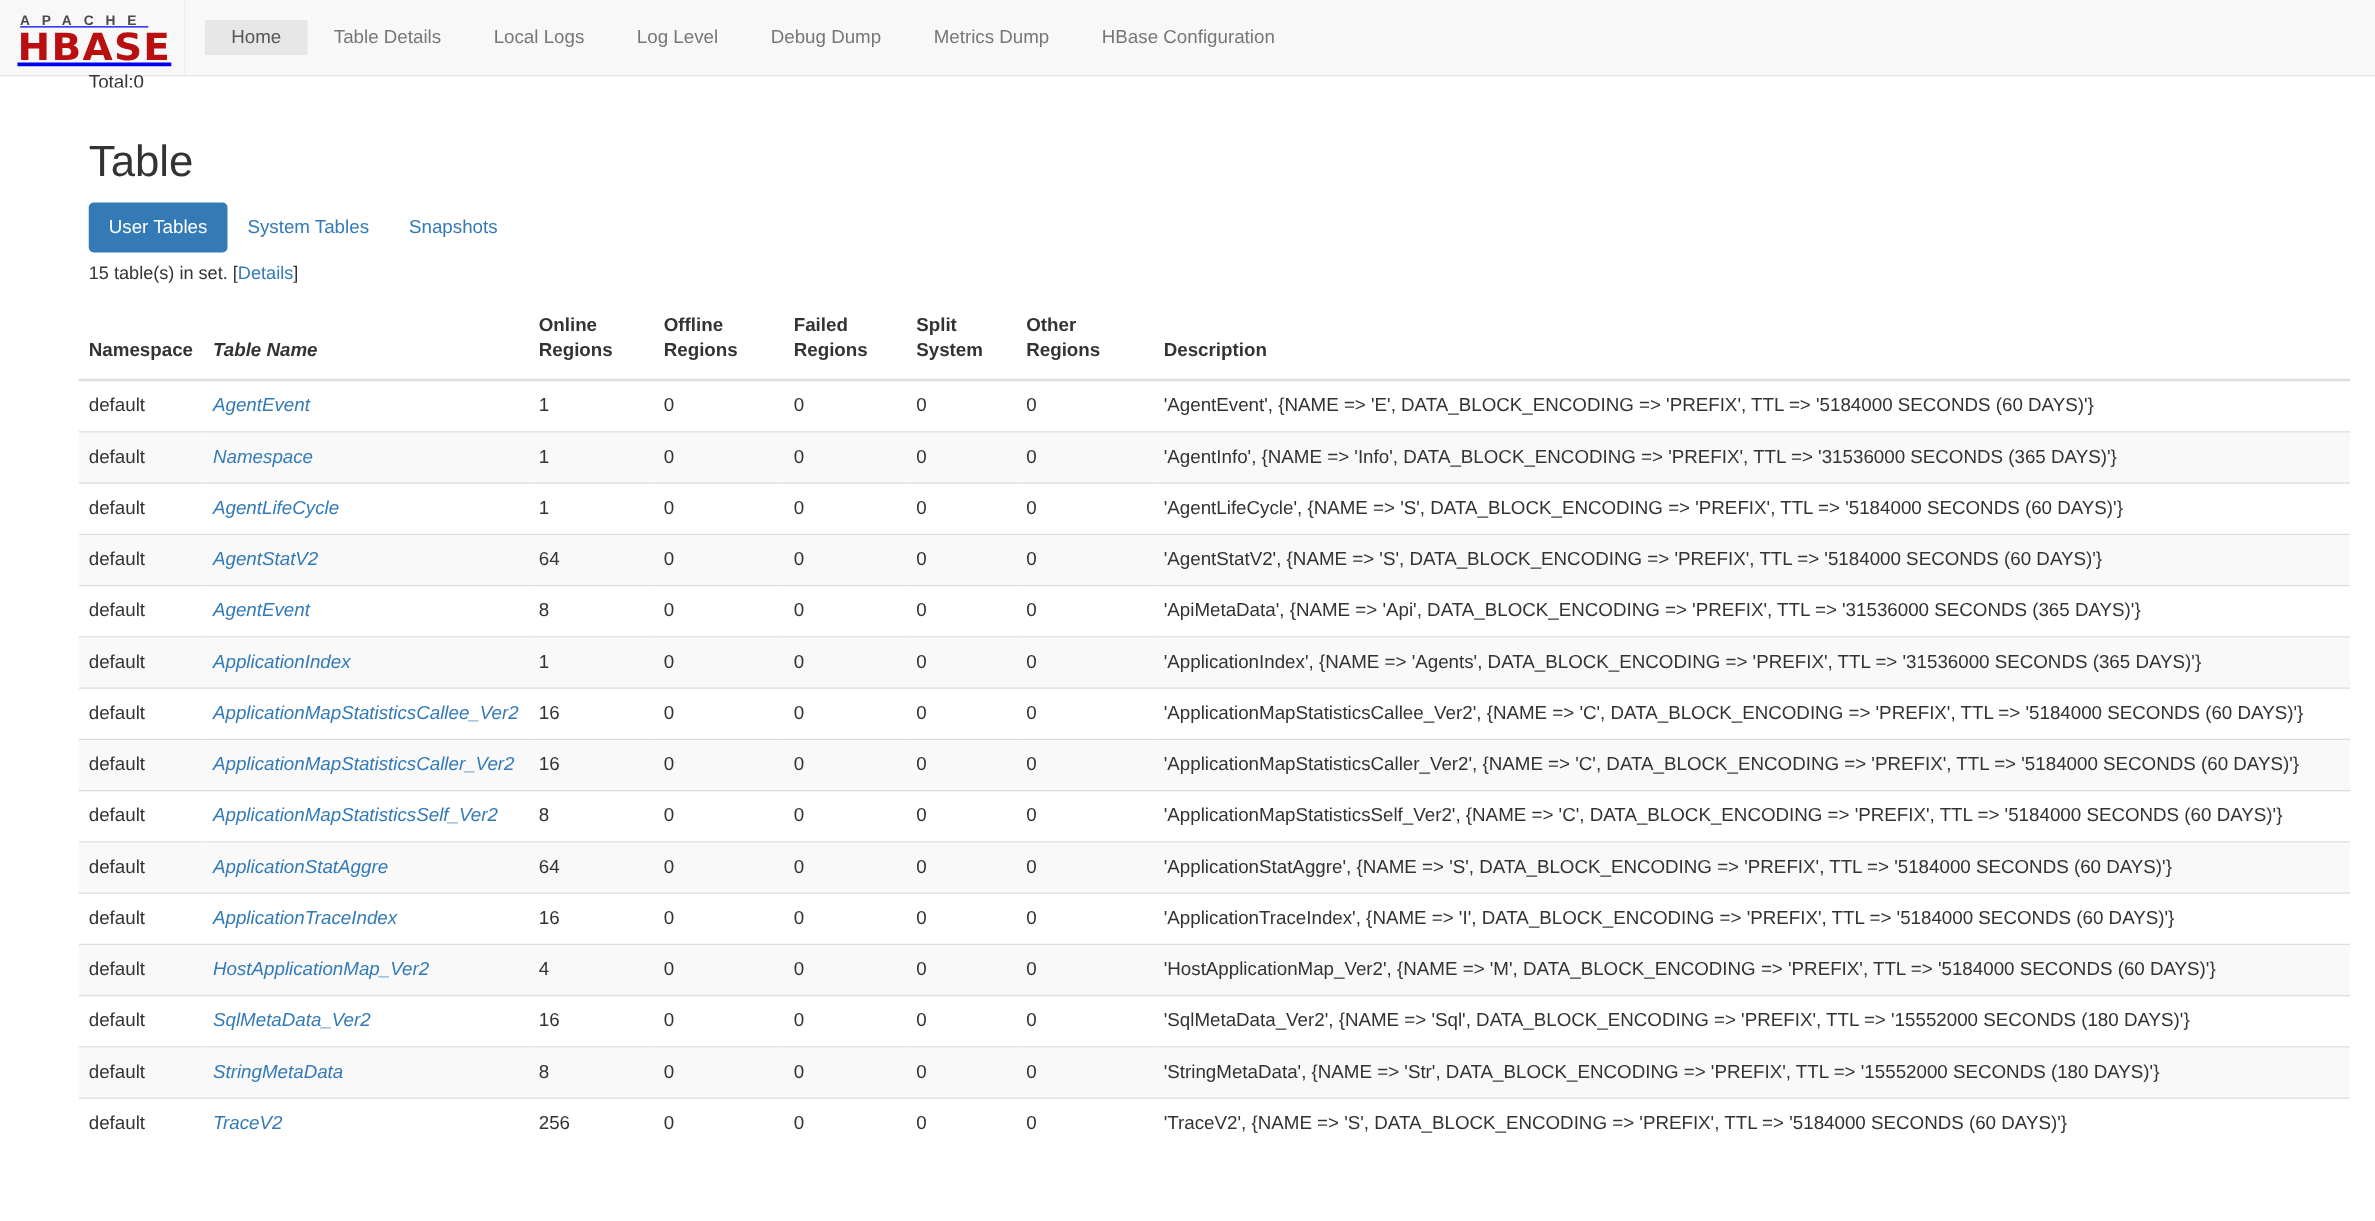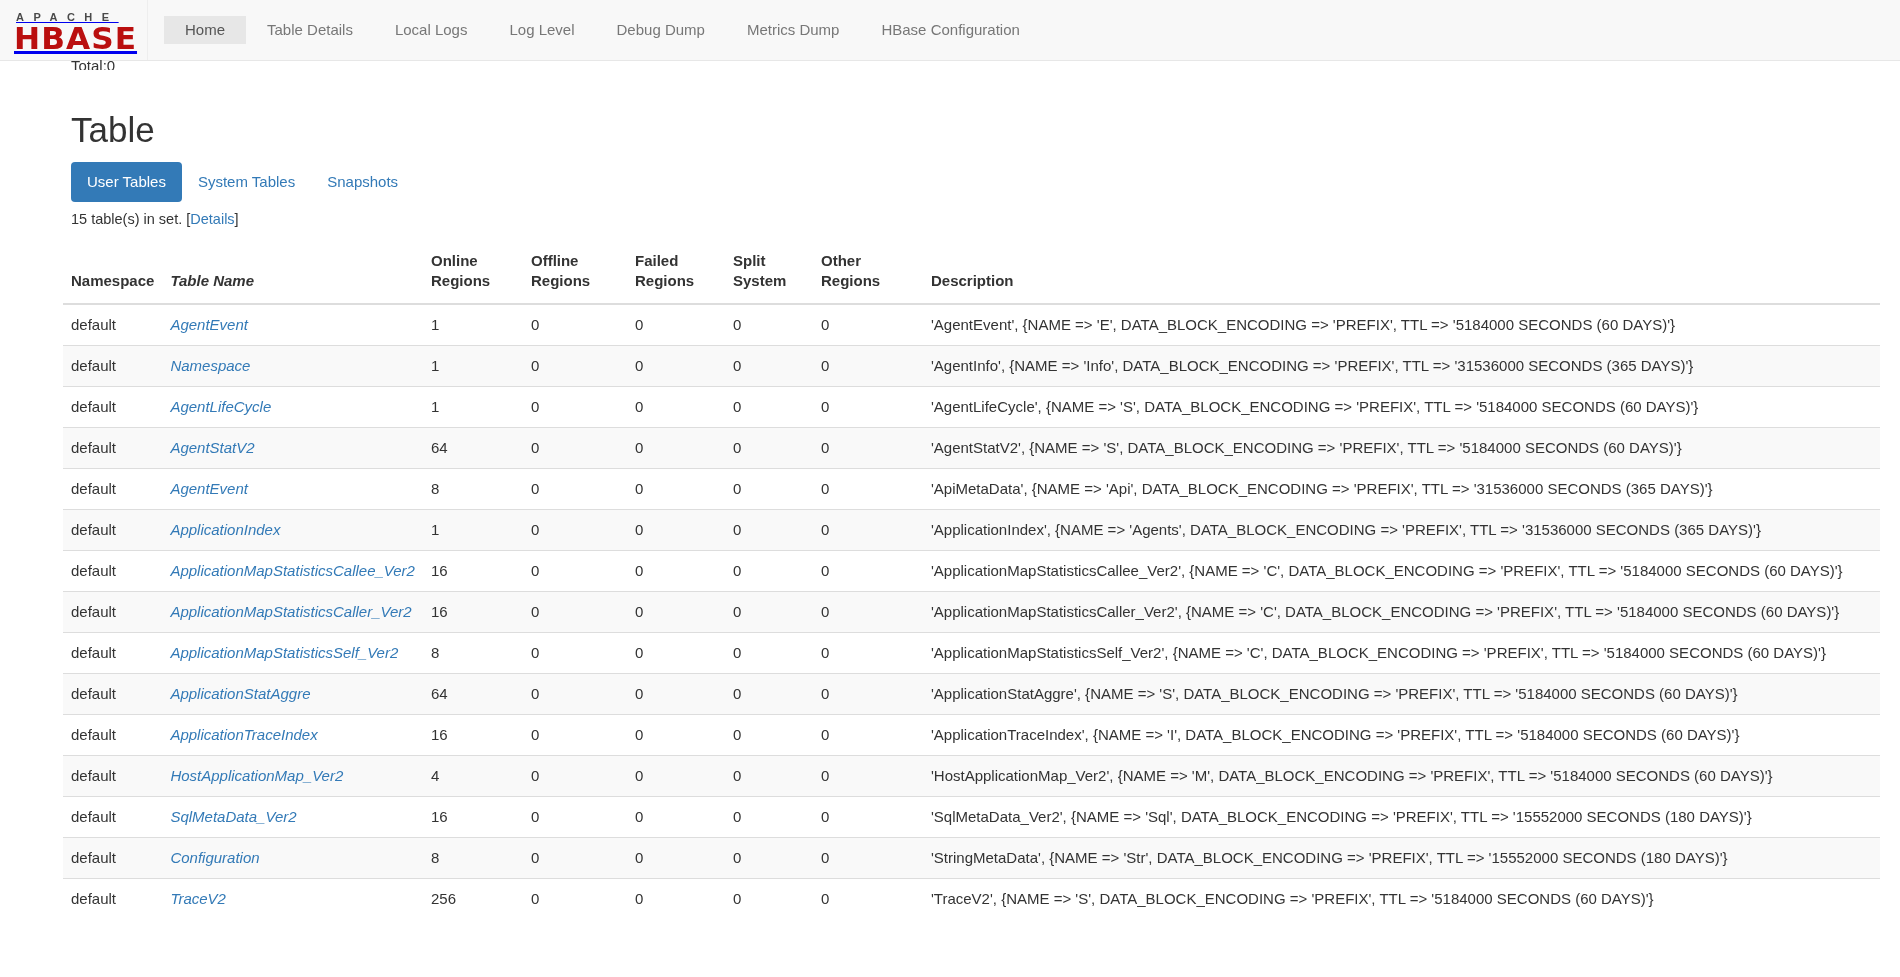--- a/index.html
+++ b/index.html
@@ -352,21 +352,21 @@
           <td class="col-name"><a href="#">SqlMetaData_Ver2</a></td>
           <td class="col-on">16</td>
           <td class="col-off">0</td>
           <td class="col-fail">0</td>
           <td class="col-split">0</td>
           <td class="col-other">0</td>
           <td class="col-desc">'SqlMetaData_Ver2', {NAME =&gt; 'Sql', DATA_BLOCK_ENCODING =&gt; 'PREFIX', TTL =&gt; '15552000 SECONDS (180 DAYS)'}</td>
         </tr>
         <tr>
           <td class="col-ns">default</td>
-          <td class="col-name"><a href="#">Configuration</a></td>
+          <td class="col-name"><a href="#">StringMetaData</a></td>
           <td class="col-on">8</td>
           <td class="col-off">0</td>
           <td class="col-fail">0</td>
           <td class="col-split">0</td>
           <td class="col-other">0</td>
           <td class="col-desc">'StringMetaData', {NAME =&gt; 'Str', DATA_BLOCK_ENCODING =&gt; 'PREFIX', TTL =&gt; '15552000 SECONDS (180 DAYS)'}</td>
         </tr>
         <tr>
           <td class="col-ns">default</td>
           <td class="col-name"><a href="#">TraceV2</a></td>

